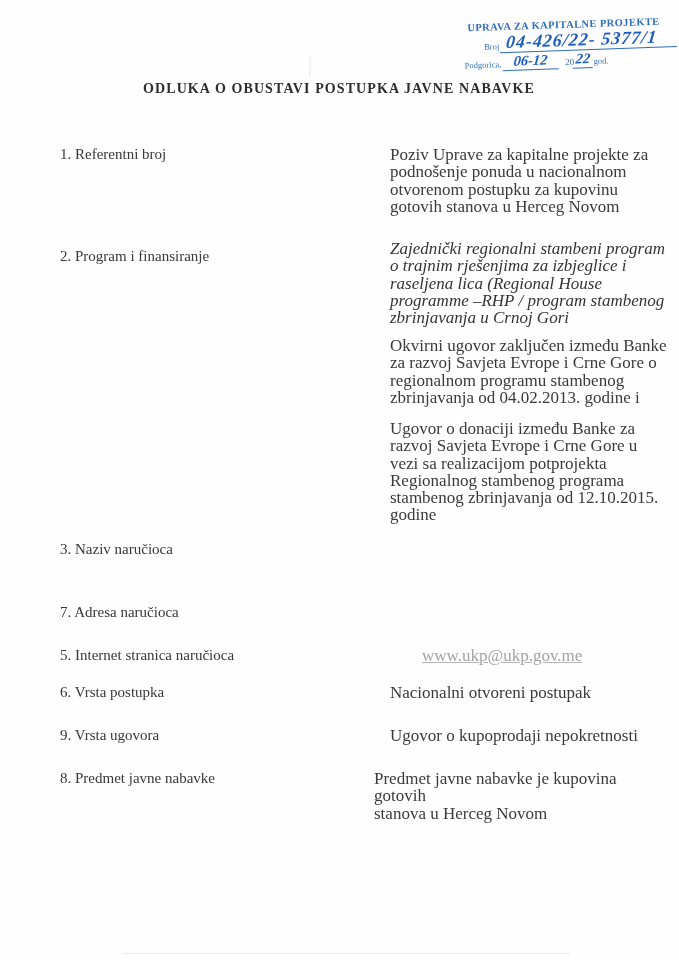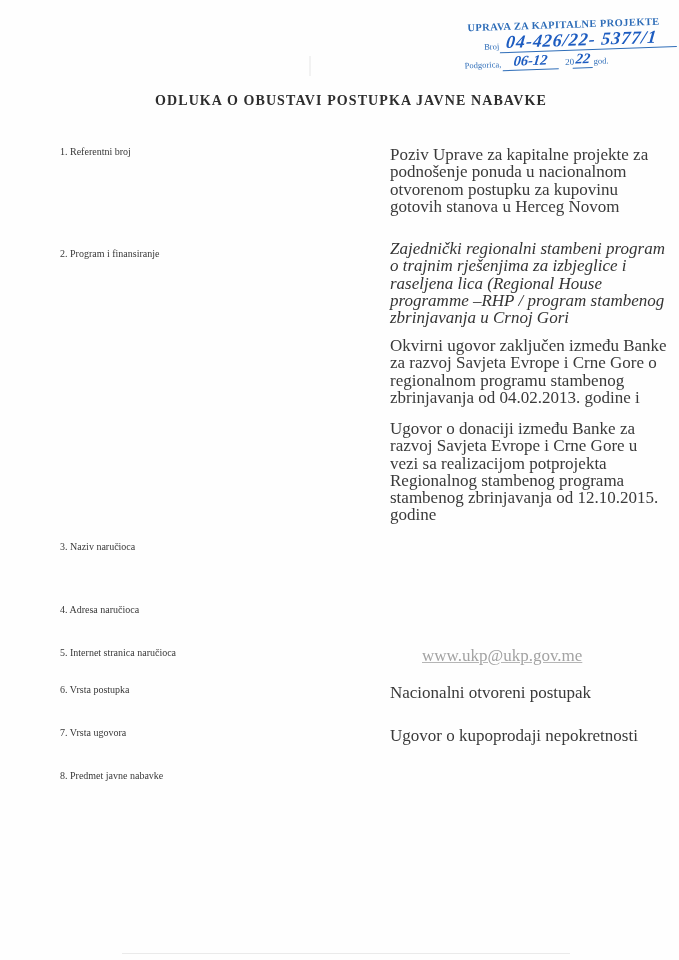--- a/index.html
+++ b/index.html
@@ -9,31 +9,31 @@
     height: 960px;
     background: #fefefe;
     font-family: "Liberation Serif", serif;
     color: #333333;
     overflow: hidden;
   }
   .title {
     position: absolute;
     left: 139px;
     top: 77px;
-    margin: 16px;
+    margin: 4px;
     font-size: 14px;
     font-weight: bold;
     letter-spacing: 1.1px;
     color: #2d2d2d;
     white-space: nowrap;
   }
   .lbl {
     position: absolute;
     left: 60px;
-    font-size: 10px;
+    font-size: 15px;
     color: #383838;
     white-space: nowrap;
   }
   .val {
     position: absolute;
     left: 390px;
     width: 280px;
     font-size: 17px;
     line-height: 17.3px;
     color: #3a3a3a;
@@ -156,29 +156,31 @@
 zbrinjavanja od 04.02.2013. godine i</div>
   <div class="val" style="top:420px">Ugovor o donaciji između Banke za
 razvoj Savjeta Evrope i Crne Gore u
 vezi sa realizacijom potprojekta
 Regionalnog stambenog programa
 stambenog zbrinjavanja od 12.10.2015.
 godine</div>
 
   <div class="lbl" style="top:541px">3. Naziv naručioca</div>
 
-  <div class="lbl" style="top:604px">4. Adresa naručioca</div>
+  <div class="lbl" style="top:604px">7. Adresa naručioca</div>
 
   <div class="lbl" style="top:647px">5. Internet stranica naručioca</div>
   <div class="val link" style="top:647px">www.ukp@ukp.gov.me</div>
 
   <div class="lbl" style="top:684px">6. Vrsta postupka</div>
   <div class="val" style="top:684px">Nacionalni otvoreni postupak</div>
 
-  <div class="lbl" style="top:727px">7. Vrsta ugovora</div>
+  <div class="lbl" style="top:727px">9. Vrsta ugovora</div>
   <div class="val" style="top:727px">Ugovor o kupoprodaji nepokretnosti</div>
 
   <div class="lbl" style="top:770px">8. Predmet javne nabavke</div>
+  <div class="val v8" style="top:770px">Predmet javne nabavke je kupovina gotovih
+stanova u Herceg Novom</div>
 
   <div class="scan-streak"></div>
   <div class="scan-edge-bottom"></div>
 
 </div>
 
 </body></html>

